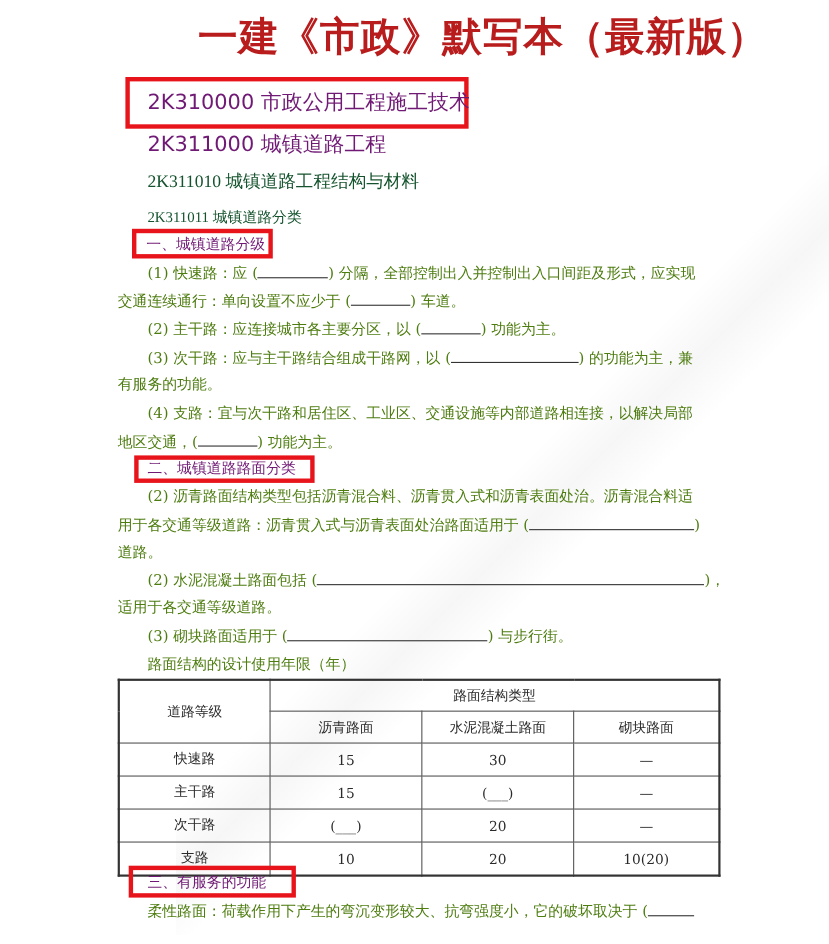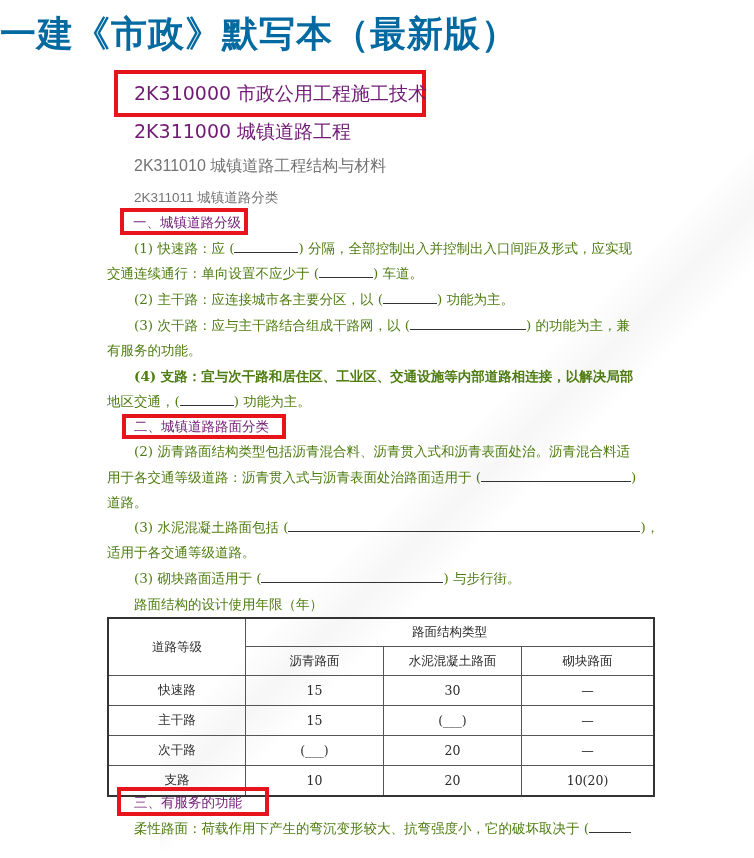--- a/index.html
+++ b/index.html
@@ -1,27 +1,27 @@
 <!DOCTYPE html>
 <html><head>
 <meta charset="utf-8">
 <style>
   html, body { margin: 0; padding: 0; }
   body {
     width: 754px; height: 858px; background: #ffffff; position: relative; overflow: hidden;
     font-family: "DejaVu Serif", "Liberation Serif", serif; color: #222;
   }
   .title {
-    position: absolute; left: 0; top: 10px; width: 698px; text-align: left;
+    position: absolute; left: 0; top: 10px; width: 698px; text-align: right;
     font-family: "DejaVu Sans", "Liberation Sans", sans-serif; font-weight: bold;
-    font-size: 36px; color: #0369a1; letter-spacing: 1px; line-height: 48px;
+    font-size: 36px; color: #b91c1c; letter-spacing: 1px; line-height: 48px;
   }
   .redbox { position: absolute; border: 4px solid #e8141c; box-sizing: border-box; }
   .h-sans { position: absolute; font-family: "DejaVu Sans", "Liberation Sans", sans-serif; color: #701a75; white-space: nowrap; }
-  .h-serif { position: absolute; font-family: Liberation Sans, sans-serif; color: #737373; white-space: nowrap; }
+  .h-serif { position: absolute; font-family: Liberation Serif, serif; color: #14532d; white-space: nowrap; }
   .p { position: absolute; font-size: 13.5px; line-height: 20px; white-space: nowrap; color: #4d7c0f; }
   .blank { display: inline-block; border-bottom: 1px solid #333; height: 14px; vertical-align: baseline; }
   table.grid {
     position: absolute; left: 107px; top: 617px; width: 548px; border-collapse: collapse;
     font-size: 12.5px; color: #2a2a2a;
   }
   table.grid td { border: 1px solid #555; text-align: center; height: 29px; padding: 0; }
   table.grid tr.r1 td { height: 27px; }
   table.grid tr.r2 td { height: 28px; }
   table.grid { border: 2px solid #333; }
@@ -53,35 +53,35 @@
 <div class="p" style="left:107px;top:263px;">
   <span>交通连续通行：单向设置不应少于 (</span><span class="blank" style="width:54px;"></span><span>) 车道。</span>
 </div>
 <div class="p" style="left:134px;top:289px;">
   <span>(2) 主干路：应连接城市各主要分区，以 (</span><span class="blank" style="width:54px;"></span><span>) 功能为主。</span>
 </div>
 <div class="p" style="left:134px;top:315px;">
   <span>(3) 次干路：应与主干路结合组成干路网，以 (</span><span class="blank" style="width:116px;"></span><span>) 的功能为主，兼</span>
 </div>
 <div class="p" style="left:107px;top:340px;">有服务的功能。</div>
-<div class="p" style="left:134px;top:366px;font-weight:bold;">(4) 支路：宜与次干路和居住区、工业区、交通设施等内部道路相连接，以解决局部</div>
+<div class="p" style="left:134px;top:366px;">(4) 支路：宜与次干路和居住区、工业区、交通设施等内部道路相连接，以解决局部</div>
 <div class="p" style="left:107px;top:391px;">
   <span>地区交通，(</span><span class="blank" style="width:54px;"></span><span>) 功能为主。</span>
 </div>
 
 <div class="redbox" style="left:122px;top:414px;width:164px;height:25px;"></div>
 <div class="h-sans" style="left:134px;top:416px;font-size:13.5px;line-height:20px;">二、城镇道路路面分类</div>
 
 <div class="p" style="left:134px;top:441px;">(2) 沥青路面结构类型包括沥青混合料、沥青贯入式和沥青表面处治。沥青混合料适</div>
 <div class="p" style="left:107px;top:467px;">
   <span>用于各交通等级道路：沥青贯入式与沥青表面处治路面适用于 (</span><span class="blank" style="width:150px;"></span><span>)</span>
 </div>
 <div class="p" style="left:107px;top:492px;">道路。</div>
 <div class="p" style="left:134px;top:517px;">
-  <span>(3) 水泥混凝土路面包括 (</span><span class="blank" style="width:352px;"></span><span>)，</span>
+  <span>(2) 水泥混凝土路面包括 (</span><span class="blank" style="width:352px;"></span><span>)，</span>
 </div>
 <div class="p" style="left:107px;top:542px;">适用于各交通等级道路。</div>
 <div class="p" style="left:134px;top:568px;">
   <span>(3) 砌块路面适用于 (</span><span class="blank" style="width:182px;"></span><span>) 与步行街。</span>
 </div>
 <div class="p" style="left:134px;top:594px;">路面结构的设计使用年限（年）</div>
 
 <table class="grid">
   <tbody>
       <tr class="r1">

